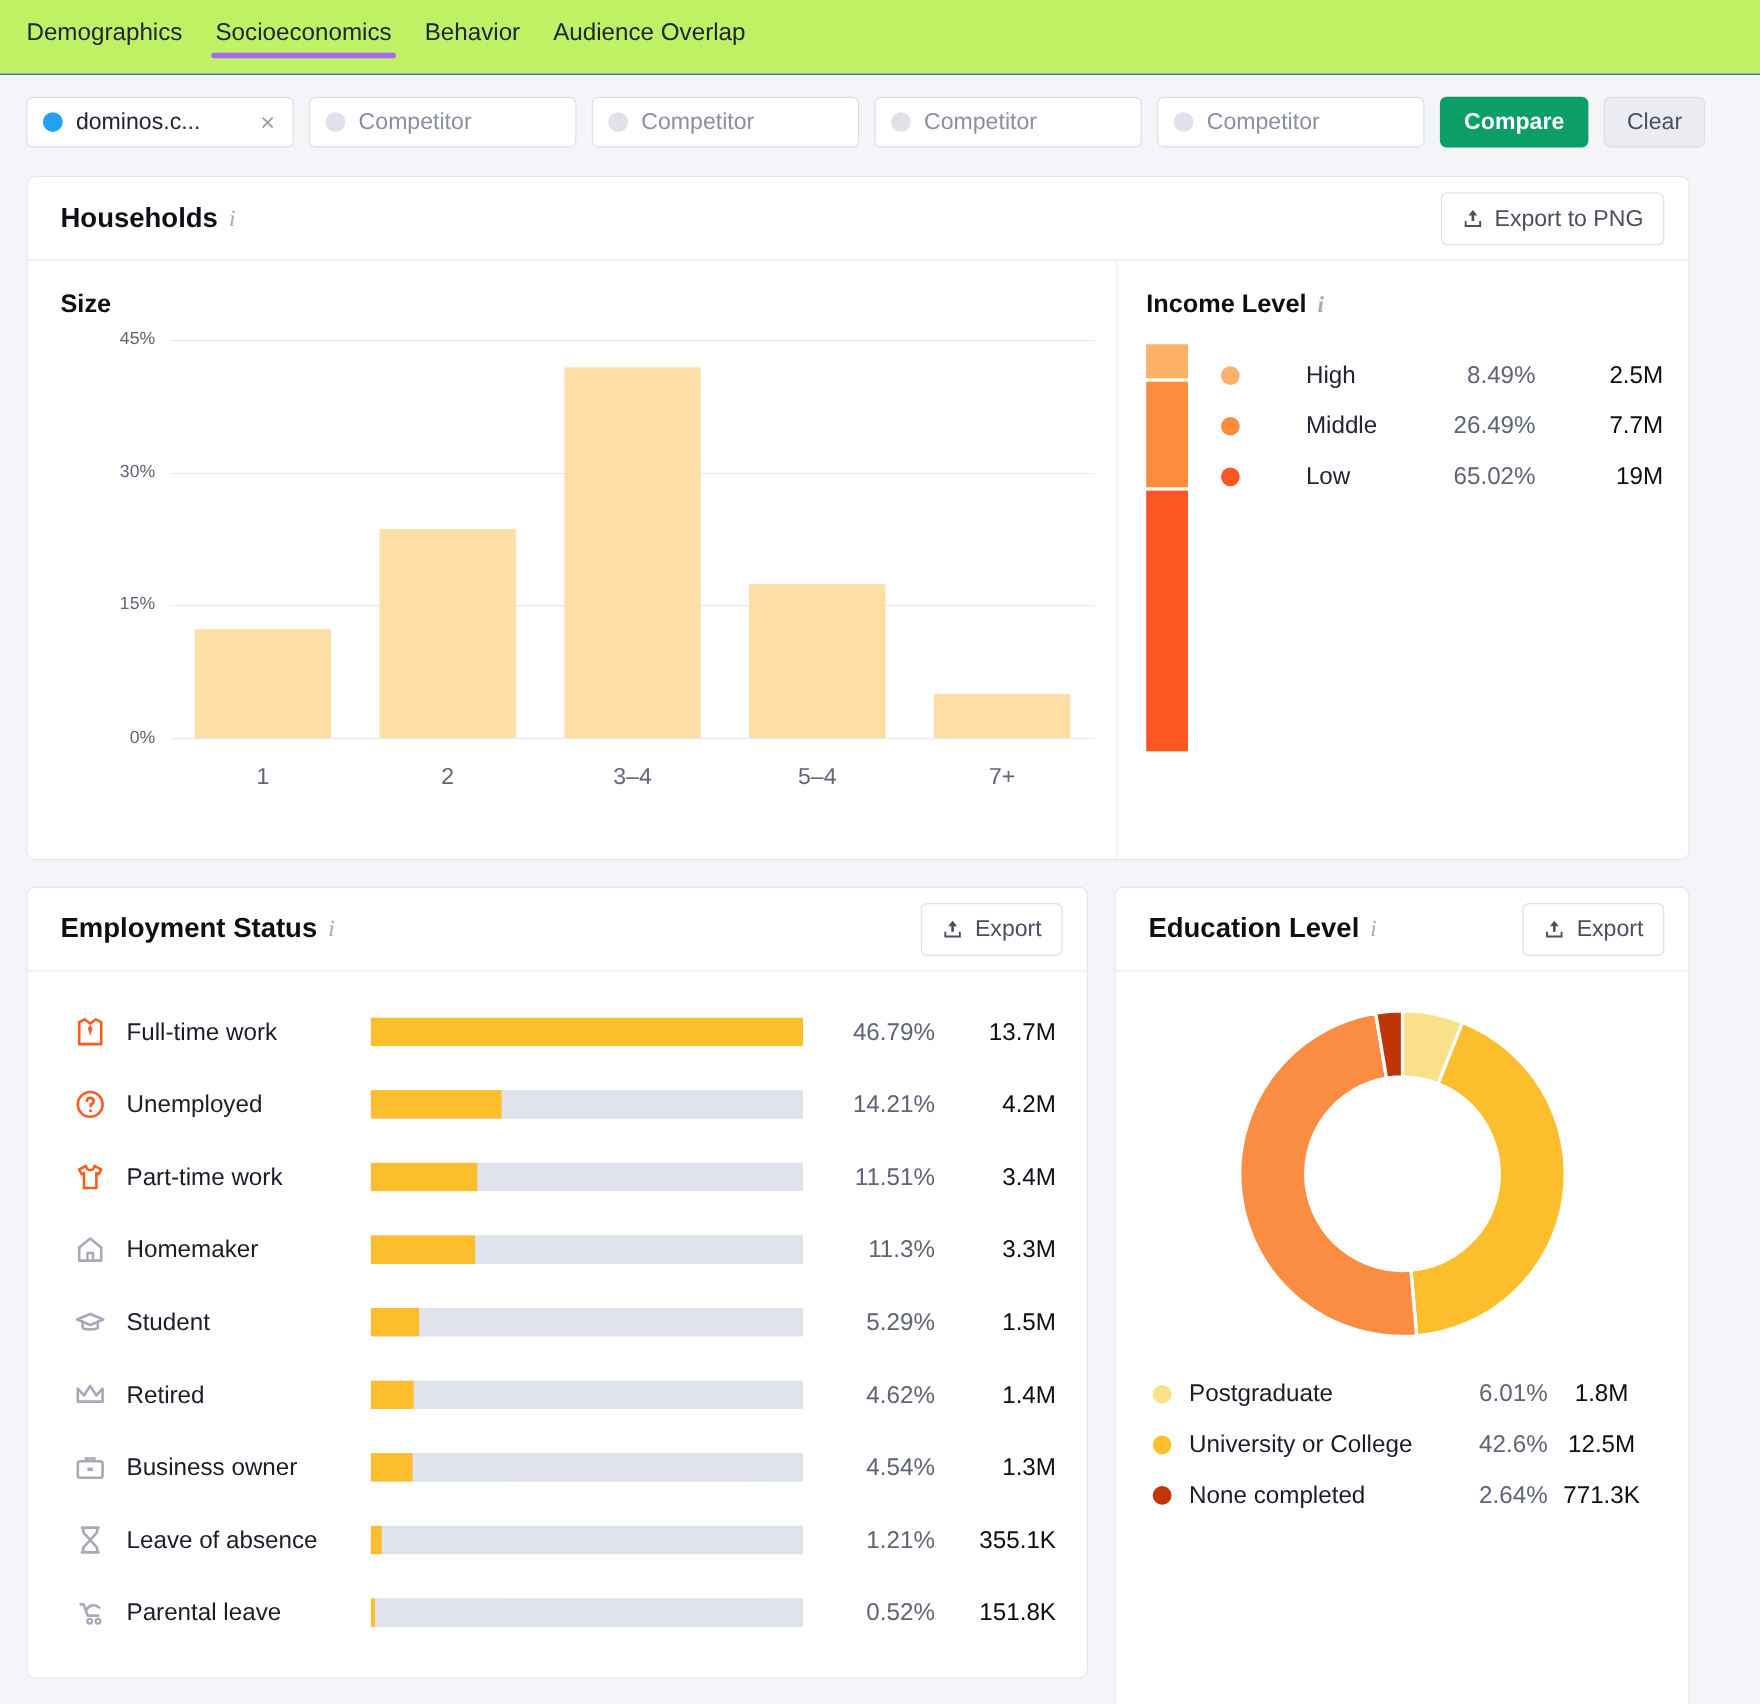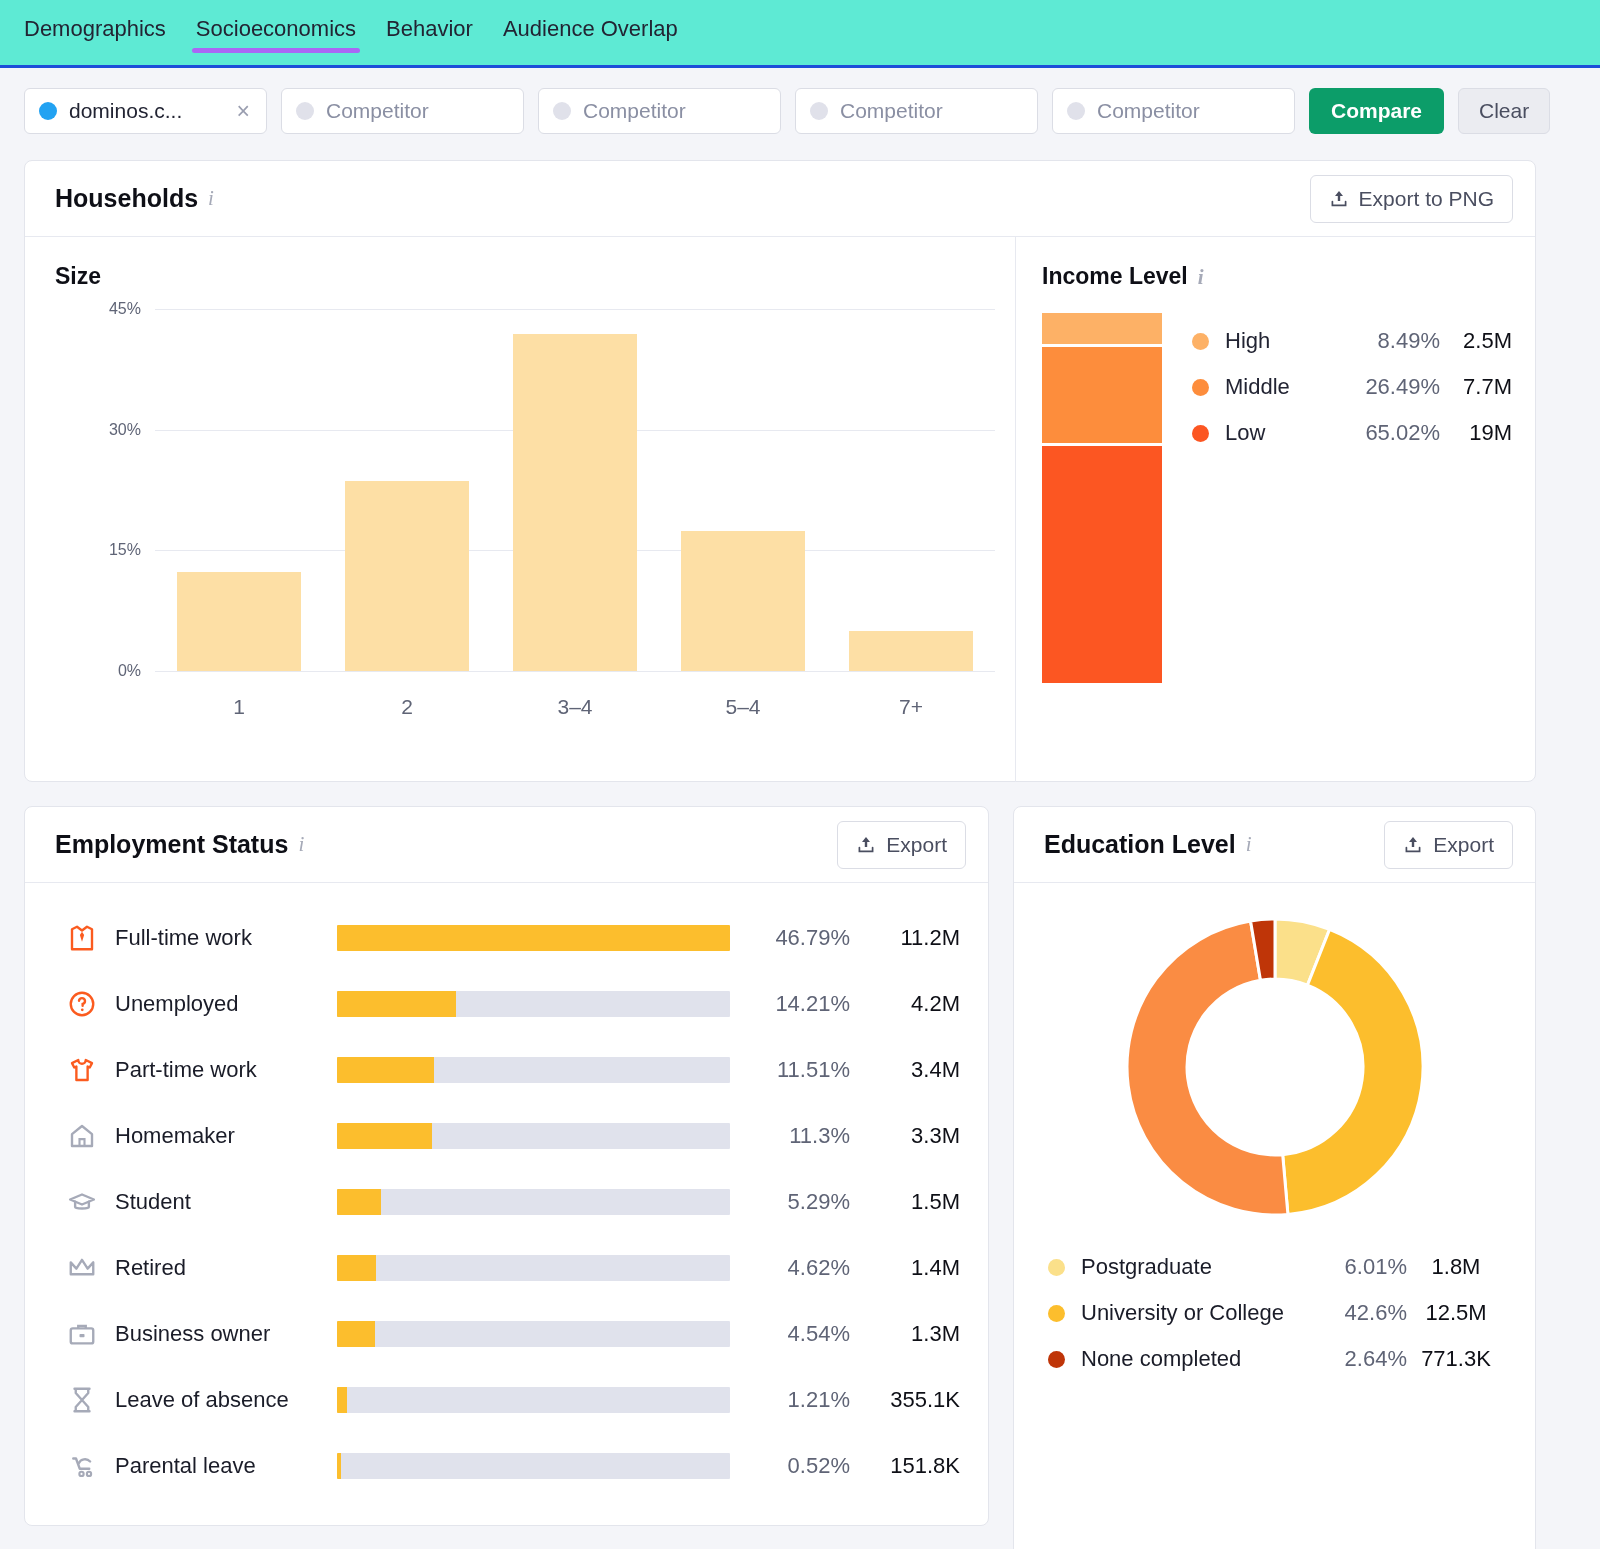--- a/index.html
+++ b/index.html
@@ -11,22 +11,22 @@
     overflow: hidden;
   }
 
   
   .tabbar {
     height: 68px;
     display: flex;
     align-items: flex-start;
     padding: 18px 0 0 24px;
     gap: 30px;
-    border-bottom: 3px solid #1d4ed8;
-    background: #5eead4;
+    border-bottom: 1px solid #1d4ed8;
+    background: #bef264;
   }
   .tab {
     font-size: 22px;
     color: #222433;
     padding-bottom: 13px;
     position: relative;
     cursor: pointer;
     white-space: nowrap;
     line-height: 1;
   }
@@ -136,21 +136,21 @@
   .barcell { flex: 1; display: flex; flex-direction: column; justify-content: flex-end; align-items: center; }
   .bar { width: 74%; background: #fddfa5; }
   .xlabels { position: absolute; left: 100px; right: 0; bottom: 10px; display: flex; }
   .xlab { flex: 1; text-align: center; font-size: 21px; color: #5f6476; }
 
   
   .inc-wrap { position: absolute; left: 26px; top: 76px; display: flex; gap: 30px; width: 470px; }
   .inc-bar { width: 120px; height: 370px; display: flex; flex-direction: column; gap: 3px; }
   .inc-seg { width: 100%; }
   .inc-legend { flex: 1; padding-top: 5px; }
-  .inc-row { display: flex; align-items: center; height: 46px; font-size: 22px; }
+  .inc-row { display: flex; align-items: center; height: 46px; font-size: 22px; gap: 44px; }
   .inc-dot { width: 17px; height: 17px; border-radius: 50%; margin-right: 16px; flex: 0 0 auto; }
   .inc-name { color: #222433; }
   .inc-pct { margin-left: auto; color: #5f6476; min-width: 100px; text-align: right; }
   .inc-abs { color: #0e0f16; min-width: 72px; text-align: right; }
 
   
   .employment {
     position: absolute; left: 24px; top: 806px;
     width: 965px; height: 720px;
   }
@@ -320,21 +320,21 @@
       <div class="emp-row">
         <span class="emp-icon"><svg viewBox="0 0 24 24" width="30" height="30">
             <path d="M8 3 L12 6 L16 3 L20 5 V21 H4 V5 Z" fill="none" stroke="#fb5b1f" stroke-width="1.9" stroke-linejoin="round"></path>
             <path d="M12 7 L10.3 9.5 L12 15 L13.7 9.5 Z" fill="#fb5b1f"></path>
           </svg></span>
         <span class="emp-name">Full-time work</span>
         <span class="track">
           <span class="fill" style="display:block;width:100%;background:#fcbe2d"></span>
         </span>
         <span class="emp-pct">46.79%</span>
-        <span class="emp-abs">11.2M</span>
+        <span class="emp-abs">13.7M</span>
       </div>
       <div class="emp-row">
         <span class="emp-icon"><svg viewBox="0 0 24 24" width="30" height="30">
             <circle cx="12" cy="12" r="9" fill="none" stroke="#fb5b1f" stroke-width="1.9"></circle>
             <path d="M9.6 9.4 a2.4 2.4 0 1 1 2.9 2.6 v1.4" fill="none" stroke="#fb5b1f" stroke-width="1.9" stroke-linecap="round"></path>
             <circle cx="12.2" cy="16.6" r="1.1" fill="#fb5b1f"></circle>
           </svg></span>
         <span class="emp-name">Unemployed</span>
         <span class="track">
           <span class="fill" style="display:block;width:30.36973712331695%;background:#fcbe2d"></span>

